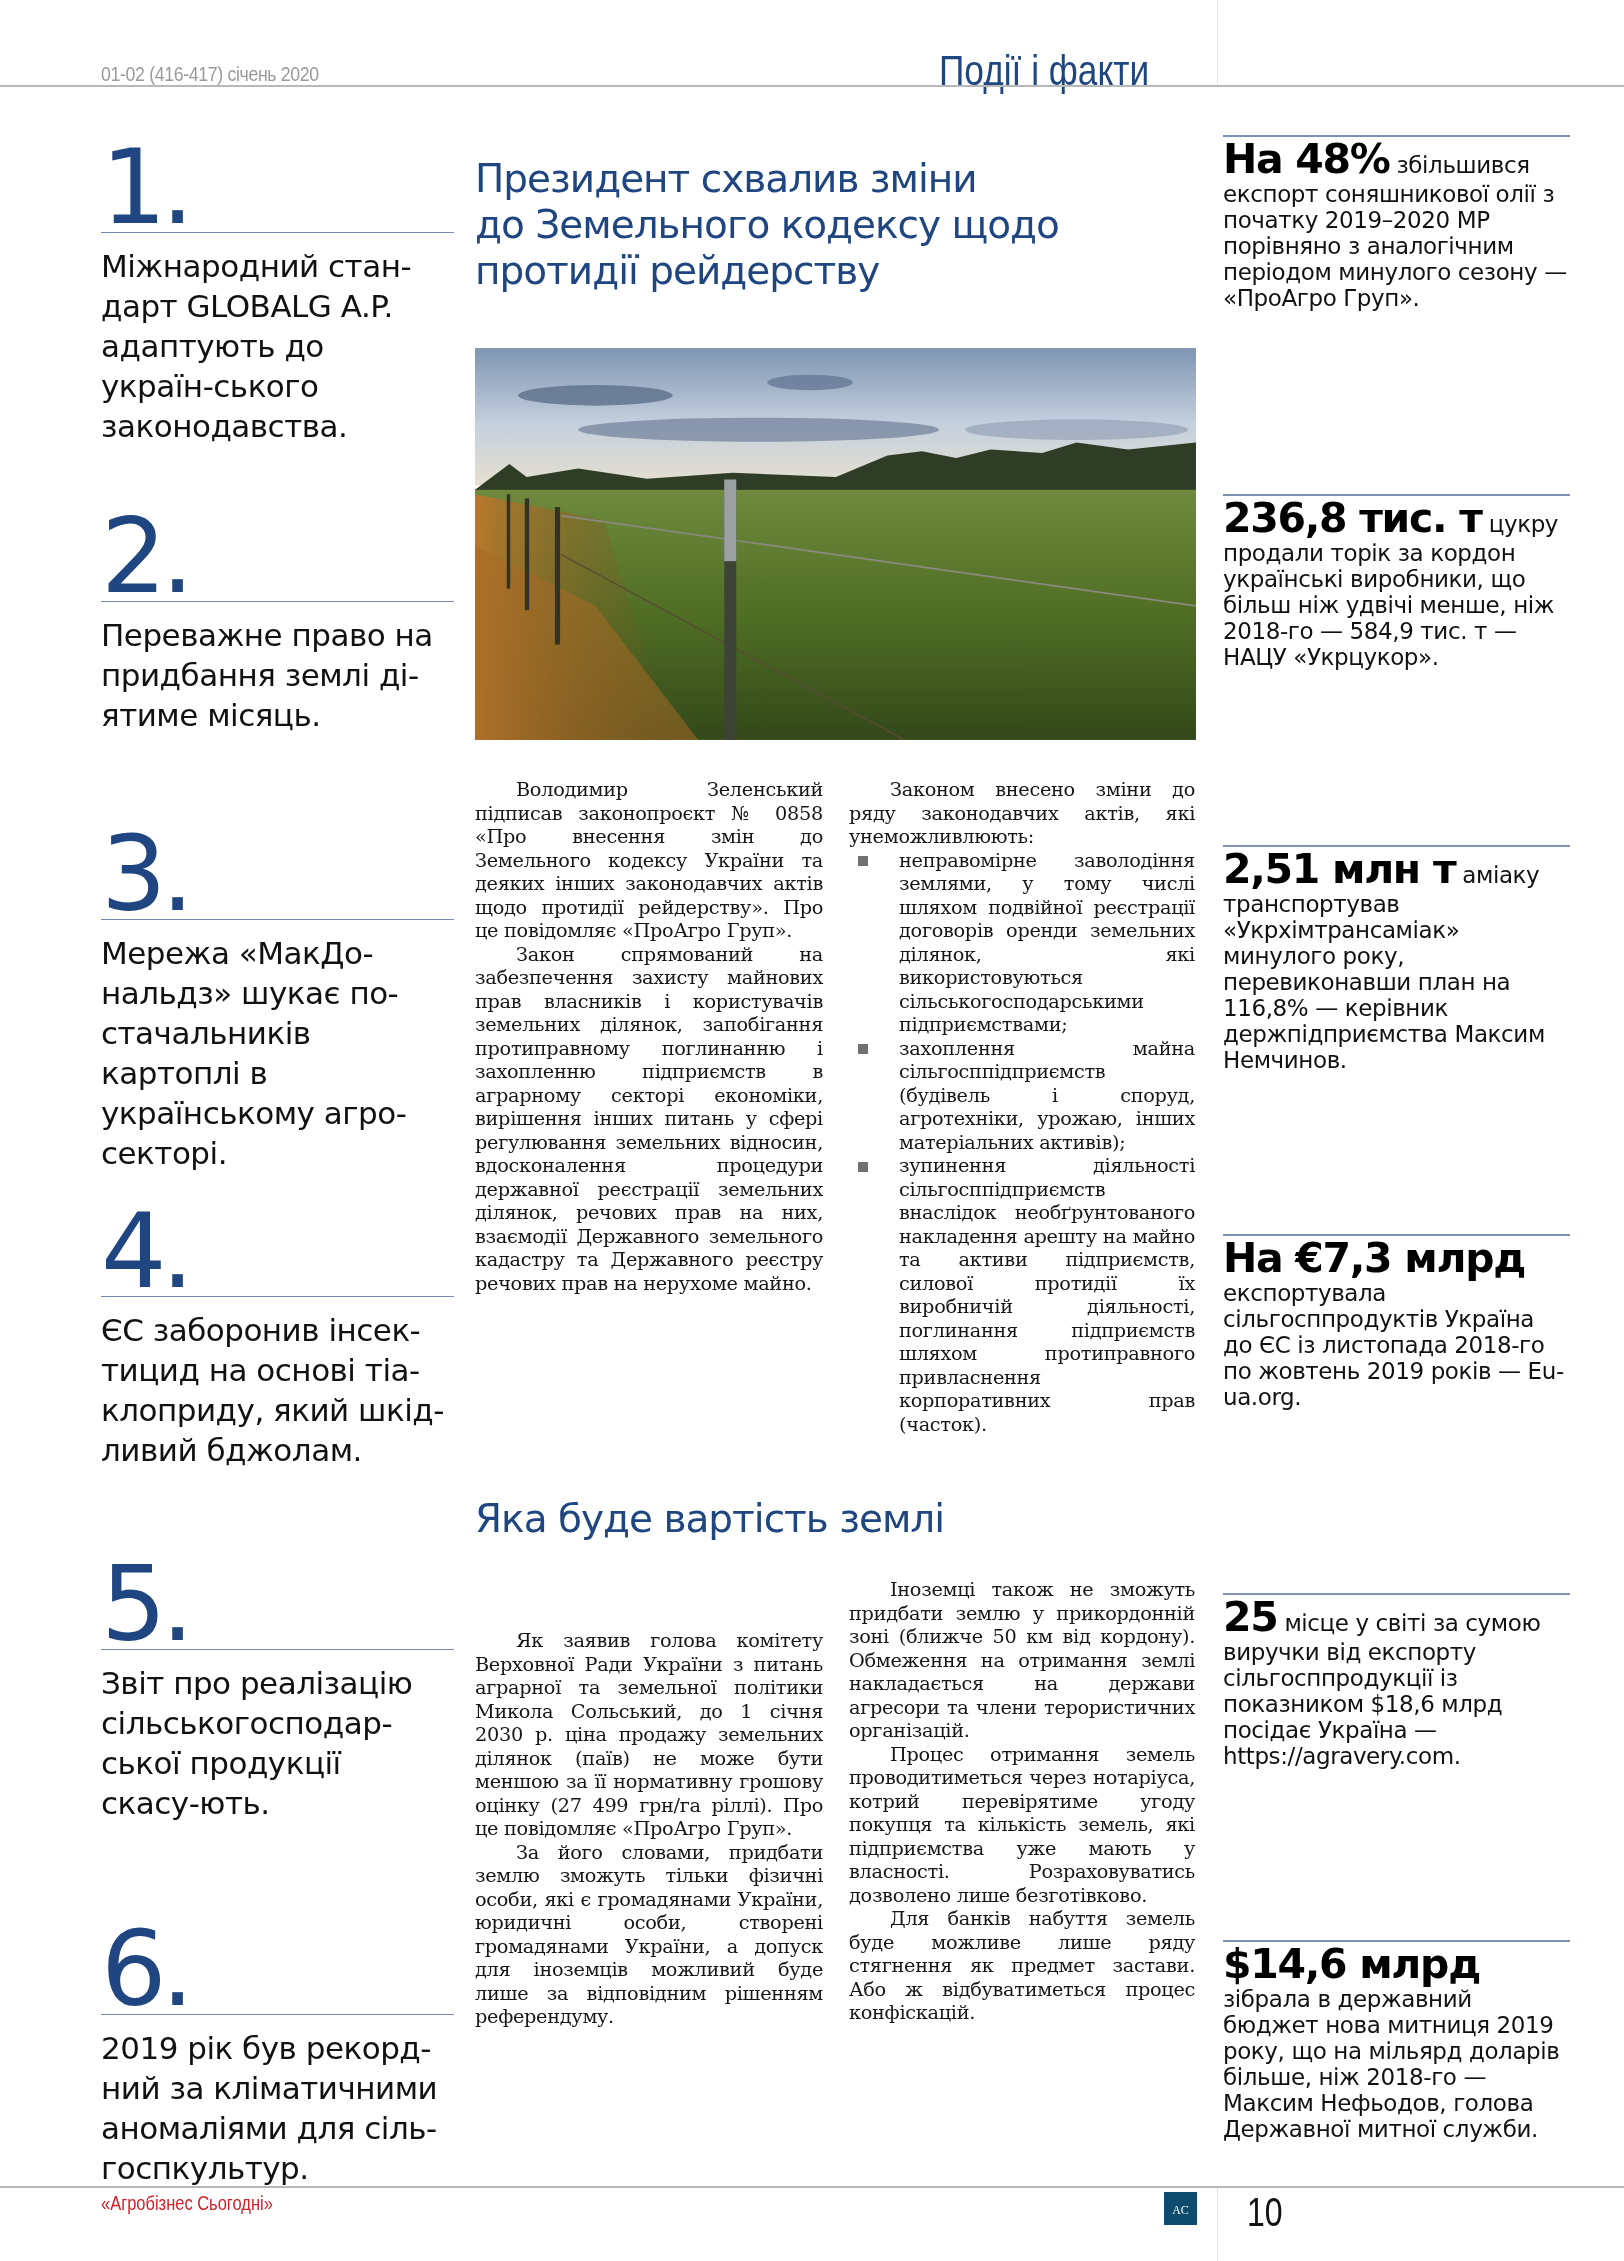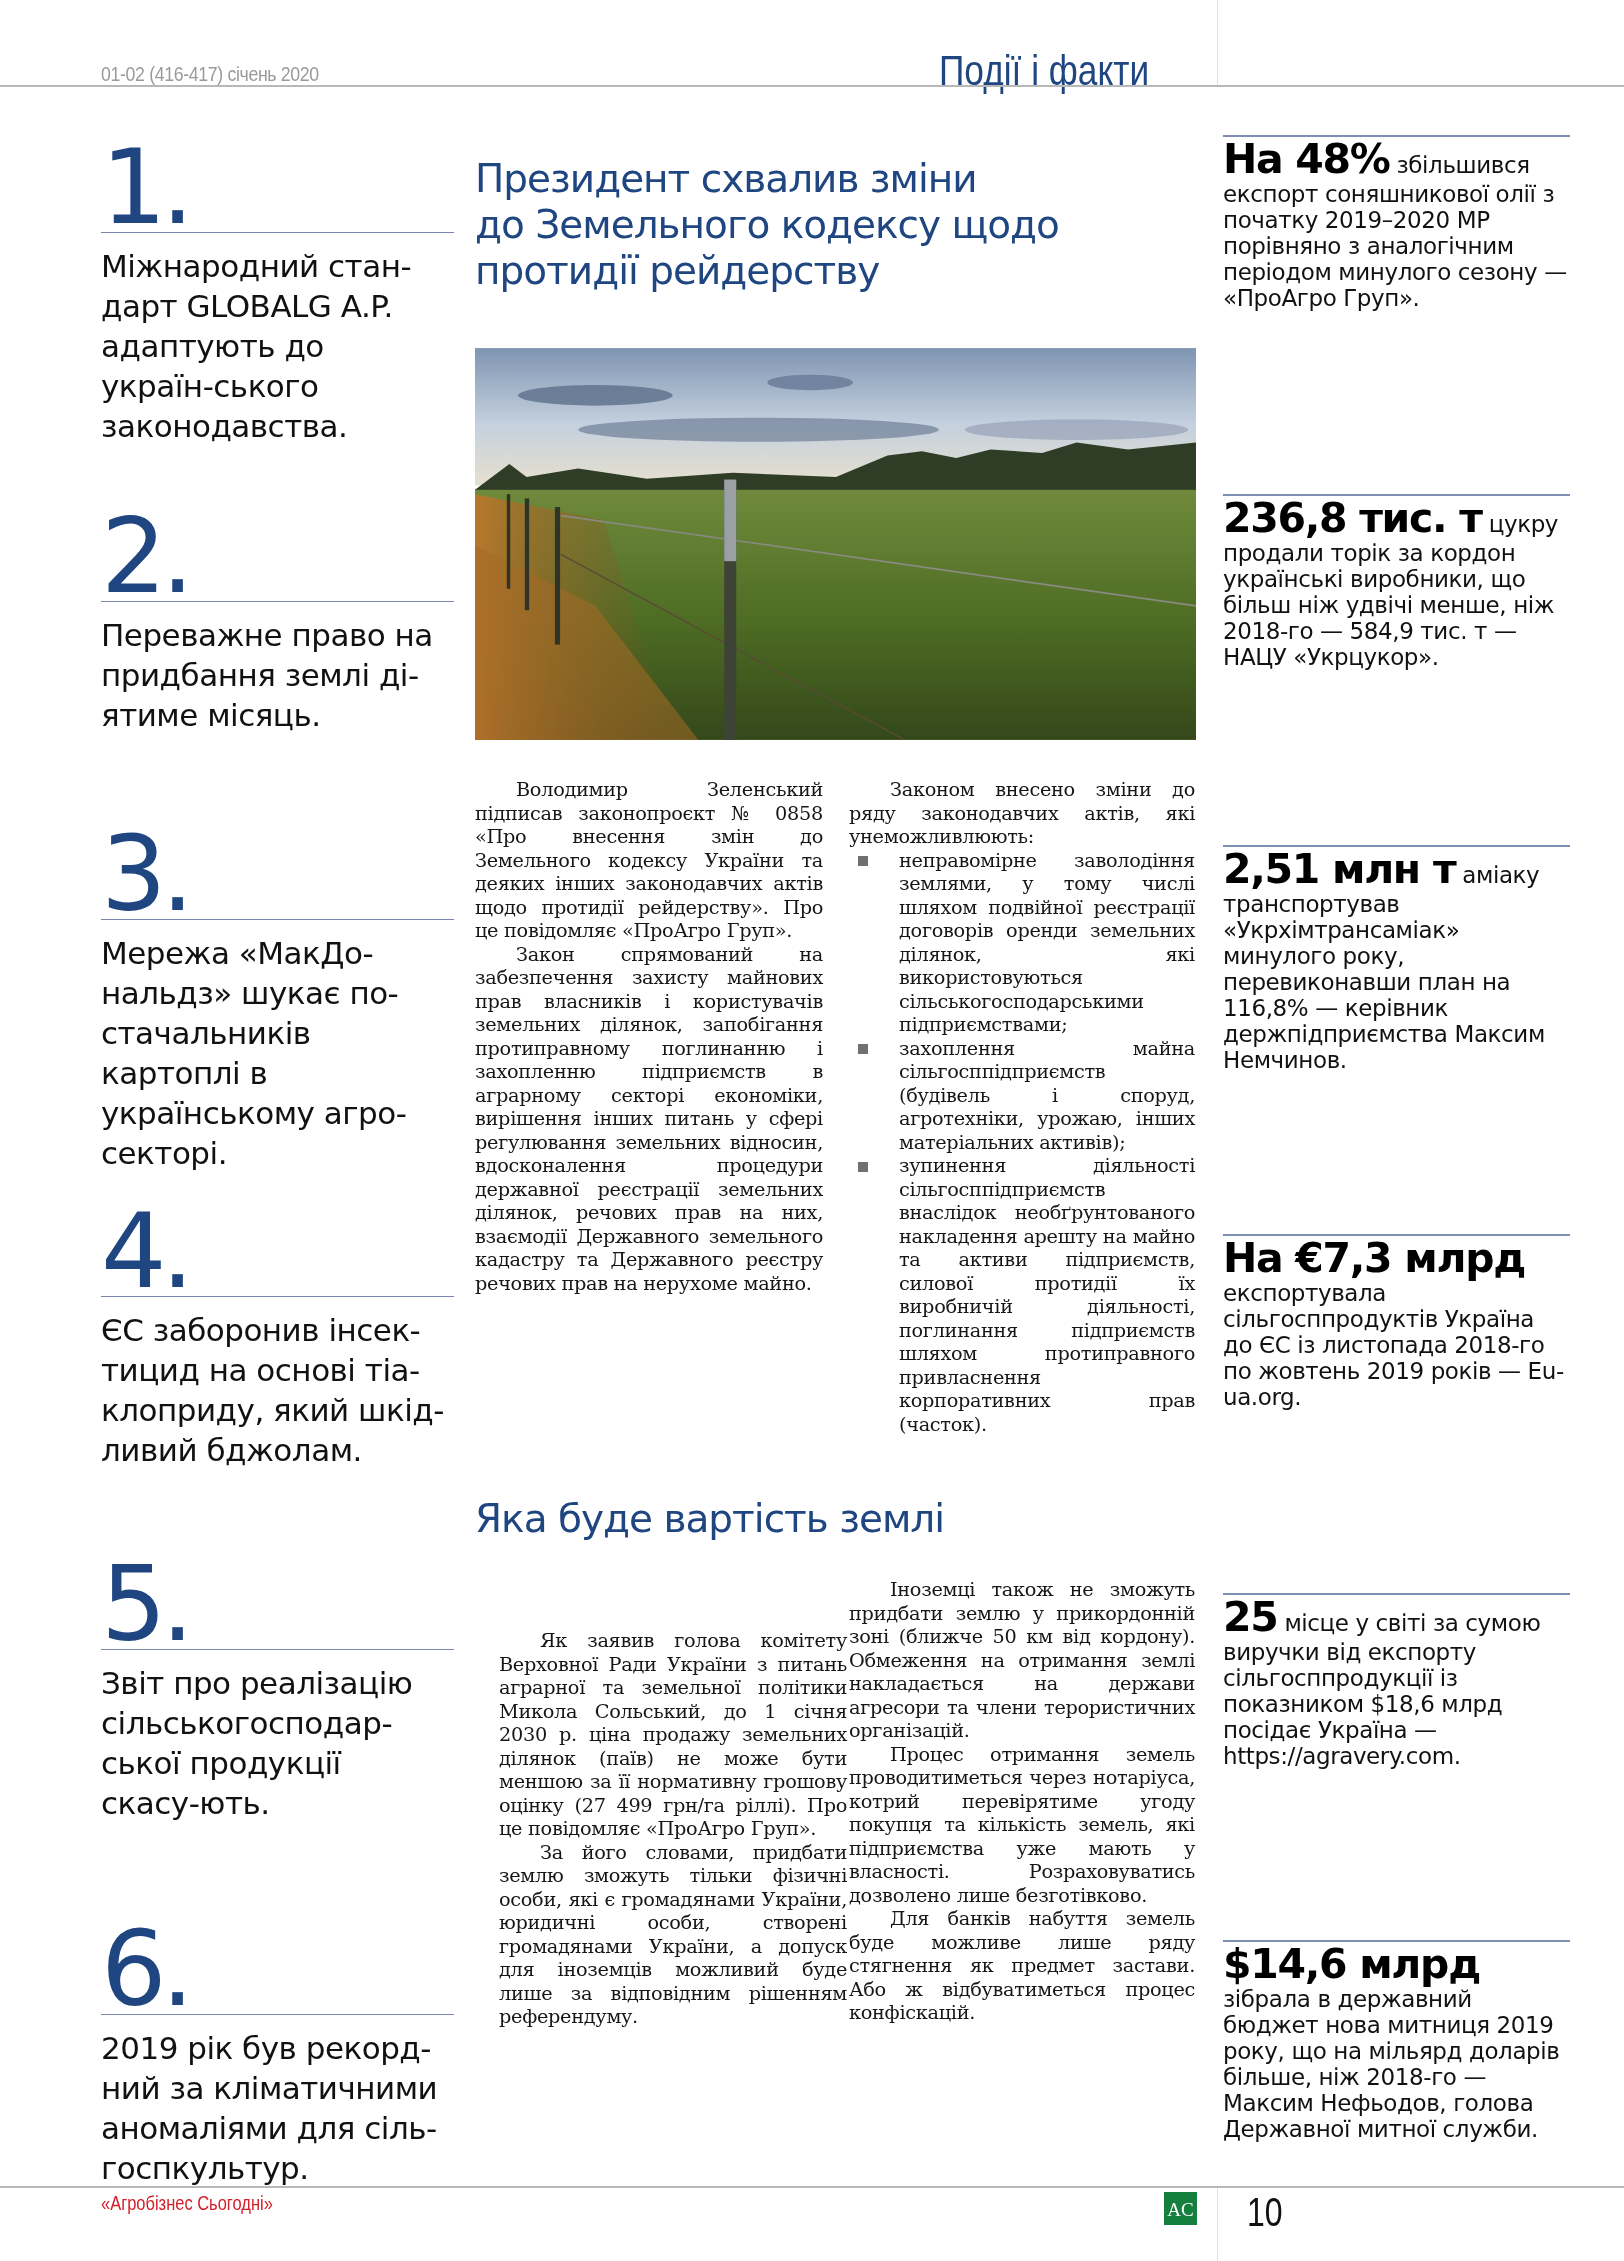--- a/index.html
+++ b/index.html
@@ -36,21 +36,21 @@
 
   
   .fact { left: 1223px; width: 347px; }
   .fact .fact-rule { height: 1.7px; background: #7d8fb3; width: 347px; margin-bottom: 1.7px; }
   .fact .fact-text { font-size: 23px; line-height: 26px; color: #111; letter-spacing: -0.4px; }
   .fact .big { font-size: 41px; font-weight: bold; color: #000000; letter-spacing: -1.3px; line-height: 43px; }
 
   
   .bottom-rule { left: 0; top: 2186px; width: 1625px; height: 1.7px; background: #b8b8b8; }
   .mag-name { left: 101px; top: 2191px; font-family: "Liberation Sans", sans-serif; font-size: 20.6px; color: #d3202a; white-space: nowrap; transform: scaleX(0.8); transform-origin: left top; }
-  .logo { left: 1164px; top: 2192px; width: 33px; height: 33px; background: #15803d; color: #fff; font-family: "Liberation Serif", serif; font-size: 19px; line-height: 33px; text-align: center; padding-top: 5.2px; line-height: 26px; }
+  .logo { left: 1164px; top: 2192px; width: 33px; height: 33px; background: #0c4a6e; color: #fff; font-family: "Liberation Serif", serif; font-size: 12px; line-height: 33px; text-align: center; padding-top: 5.2px; line-height: 26px; }
   .page-num { left: 1247px; top: 2192px; font-family: "Liberation Sans", sans-serif; font-size: 40px; line-height: 40px; color: #111; transform: scaleX(0.8); transform-origin: left top; }
 </style>
 </head>
 <body>
 
 <div class="abs vert-rule"></div>
 <div class="abs issue">01-02 (416-417) січень 2020</div>
 <div class="abs section-title">Події і факти</div>
 <div class="abs top-rule"></div>
 
@@ -139,21 +139,21 @@
     <li>неправомірне заволодіння землями, у тому числі шляхом подвійної реєстрації договорів оренди земельних ділянок, які використовуються сільськогосподарськими підприємствами;</li>
     <li>захоплення майна сільгосппідприємств (будівель і споруд, агротехніки, урожаю, інших матеріальних активів);</li>
     <li>зупинення діяльності сільгосппідприємств внаслідок необґрунтованого накладення арешту на майно та активи підприємств, силової протидії їх виробничій діяльності, поглинання підприємств шляхом протиправного привласнення корпоративних прав (часток).</li>
   </ul>
 </div>
 
 <div class="abs headline" style="top:1496px">
   <div>Яка буде вартість землі</div>
 </div>
 
-<div class="abs col" style="left:475px; top:1629px; width:348px;margin-left:24px;">
+<div class="abs col" style="left:475px; top:1629px; width:348px;">
   <p>Як заявив голова комітету Верховної Ради України з питань аграрної та земельної політики Микола Сольський, до 1 січня 2030 р. ціна продажу земельних ділянок (паїв) не може бути меншою за її нормативну грошову оцінку (27 499 грн/га ріллі). Про це повідомляє «ПроАгро Груп».</p>
   <p>За його словами, придбати землю зможуть тільки фізичні особи, які є громадянами України, юридичні особи, створені громадянами України, а допуск для іноземців можливий буде лише за відповідним рішенням референдуму.</p>
 </div>
 
 <div class="abs col" style="left:849px; top:1578px; width:346px;">
   <p>Іноземці також не зможуть придбати землю у прикордонній зоні (ближче 50 км від кордону). Обмеження на отримання землі накладається на держави агресори та члени терористичних організацій.</p>
   <p>Процес отримання земель проводитиметься через нотаріуса, котрий перевірятиме угоду покупця та кількість земель, які підприємства уже мають у власності. Розраховуватись дозволено лише безготівково.</p>
   <p>Для банків набуття земель буде можливе лише ряду стягнення як предмет застави. Або ж відбуватиметься процес конфіскацій.</p>
 </div>
 

